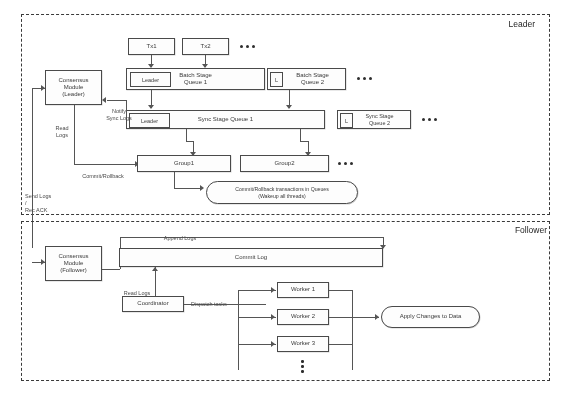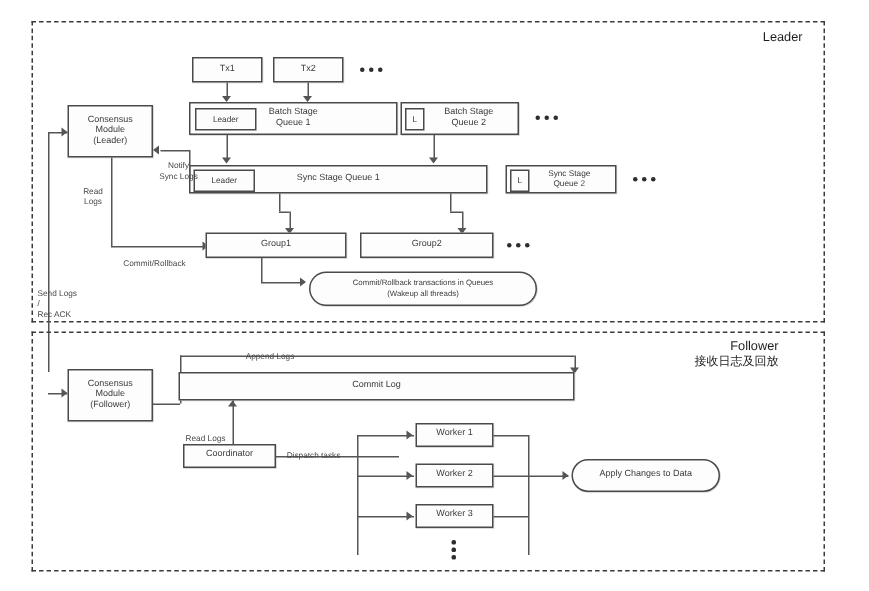--- a/index.html
+++ b/index.html
@@ -247,23 +247,22 @@
   <div class="ln lnh" style="left:32px;top:88px;width:13px;"></div>
   <div class="arrow-r" style="left:41px;top:85px;"></div>
   <div class="elabel left" style="left:25px;top:186px;width:42px;">
     <span>Send Logs
 /
 Rec ACK</span>
   </div>
 
   <div class="abs section" style="left:21px;top:221px;width:529px;height:160px;"></div>
 
-  <div class="abs section-title" style="left:404px;top:226px;width:115px;">
+  <div class="abs section-title" style="left:432px;top:226px;width:115px;">
     <span class="en">Follower</span>
-    <span class="cn">接收日志及回放</span>
   </div>
 
   <div class="ln lnh" style="left:32px;top:262px;width:13px;"></div>
   <div class="arrow-r" style="left:41px;top:259px;"></div>
 
   <div class="abs box" style="left:45px;top:246px;width:57px;height:35px;white-space:pre-line;">
     <span>Consensus
 Module
 (Follower)</span>
   </div>

